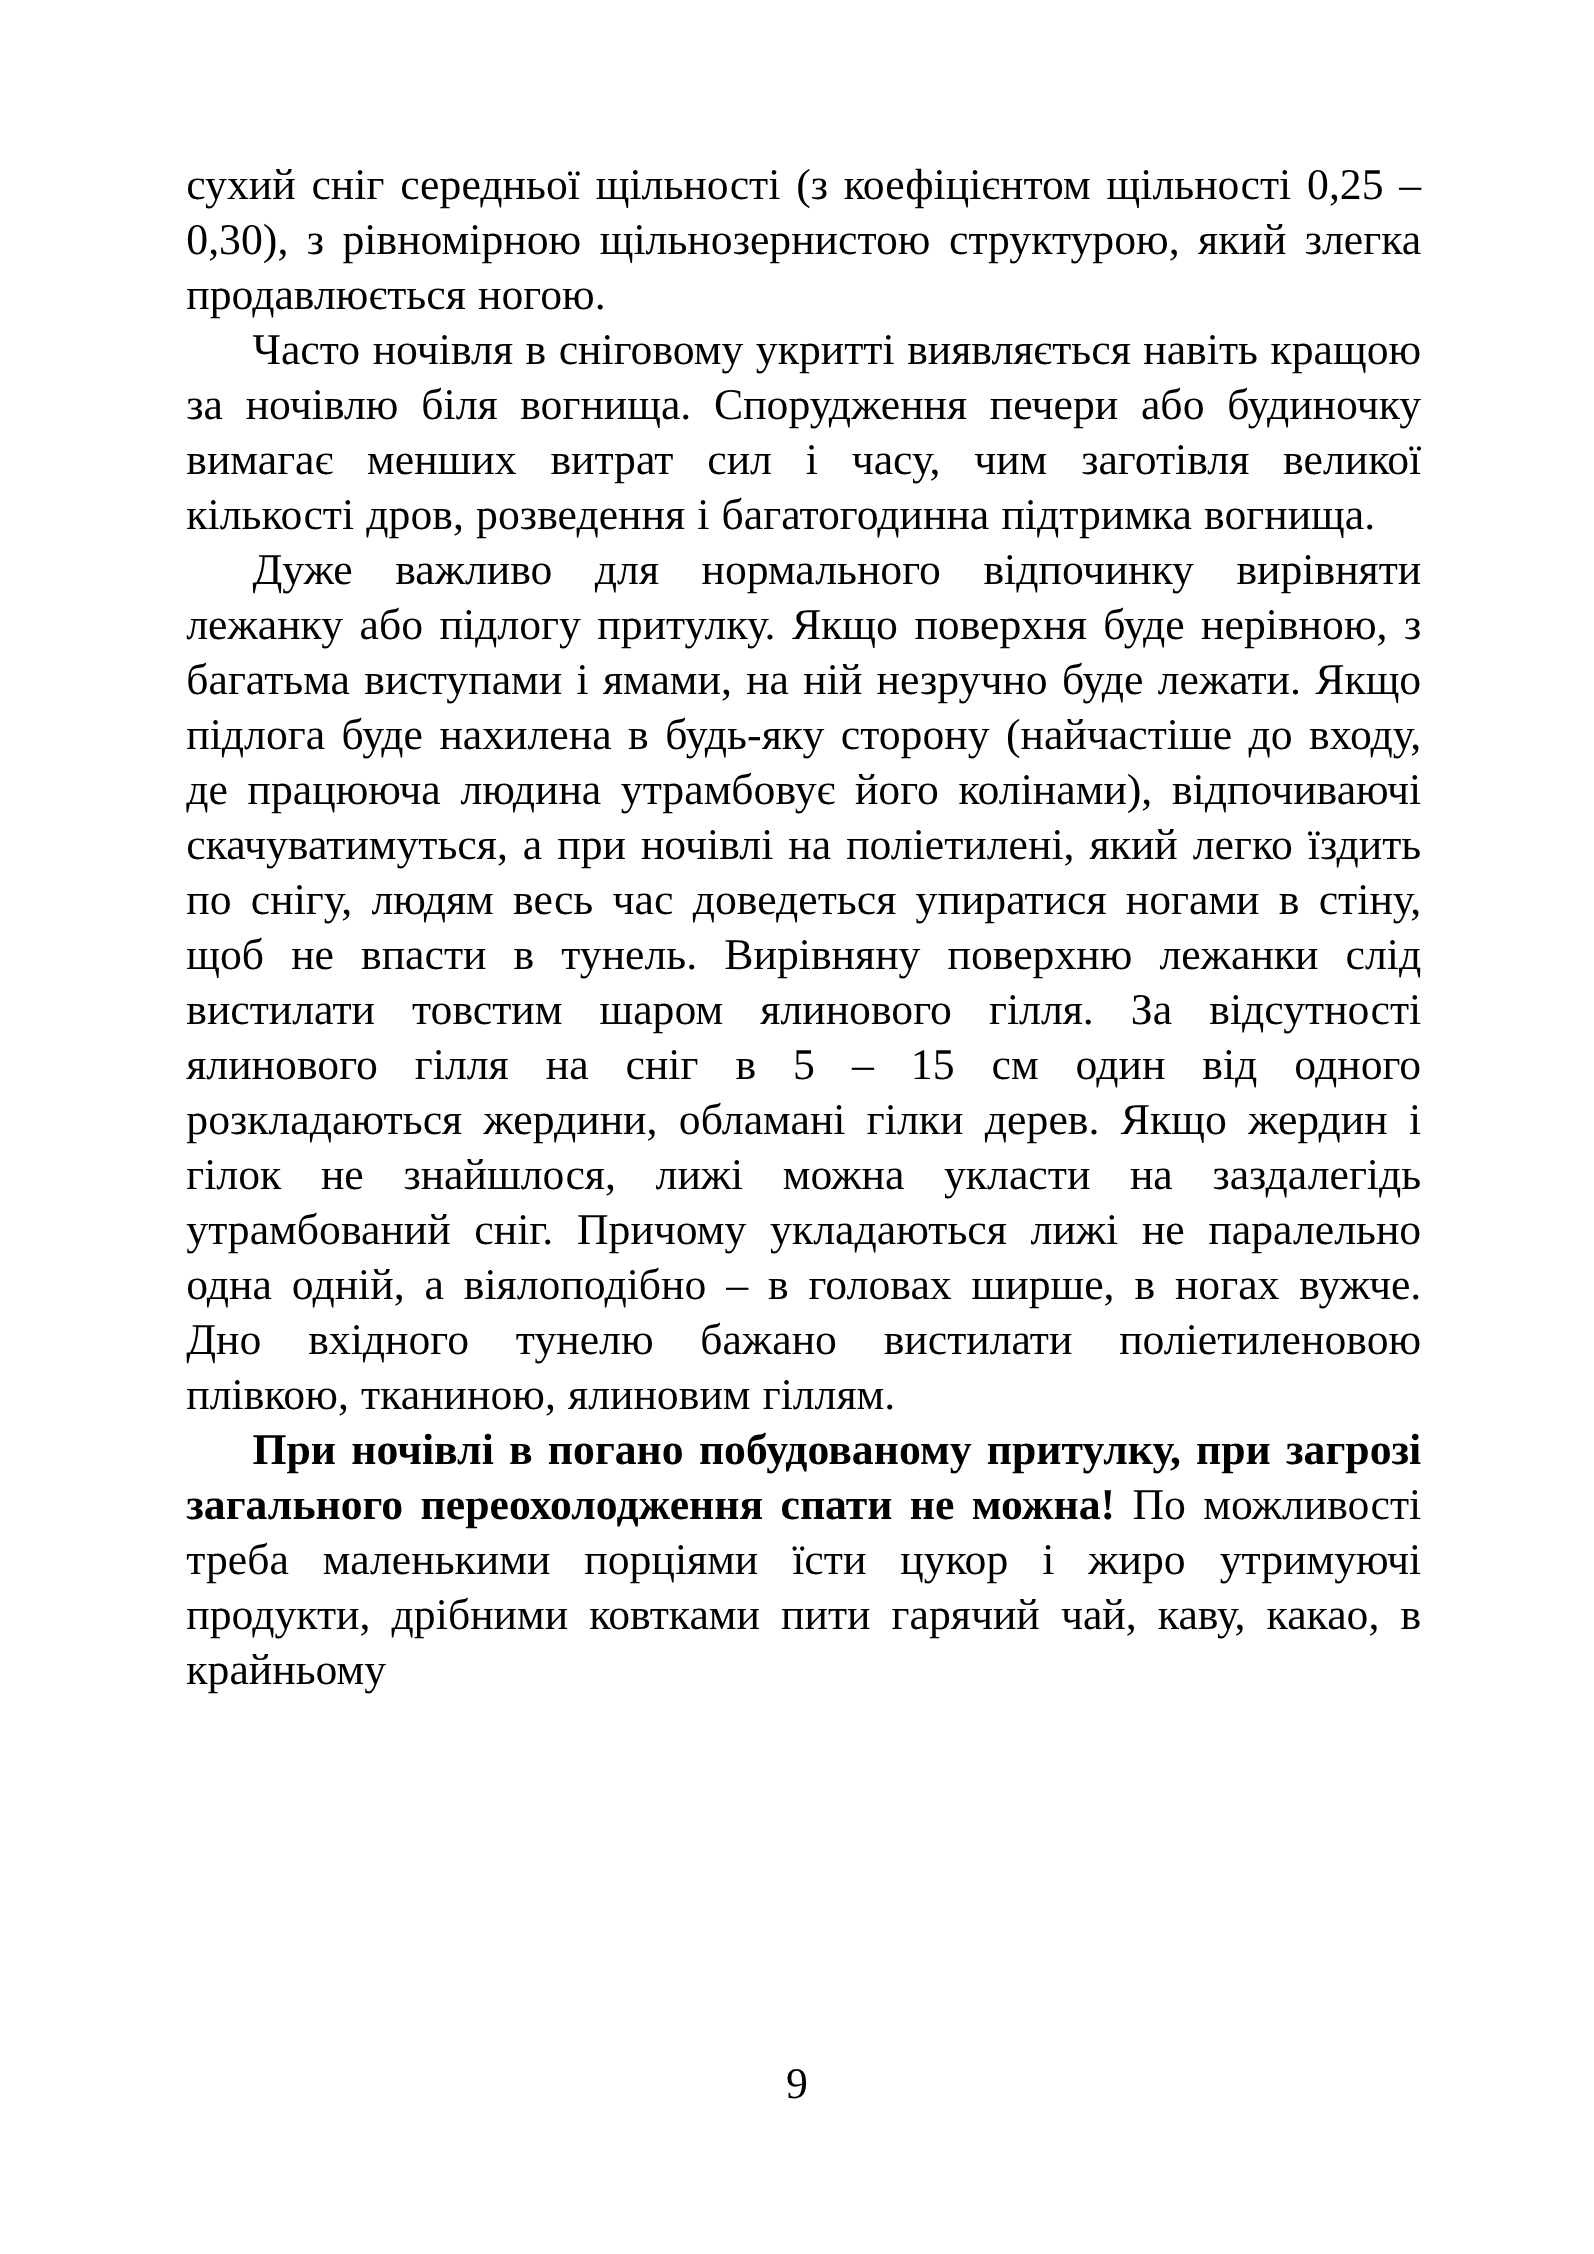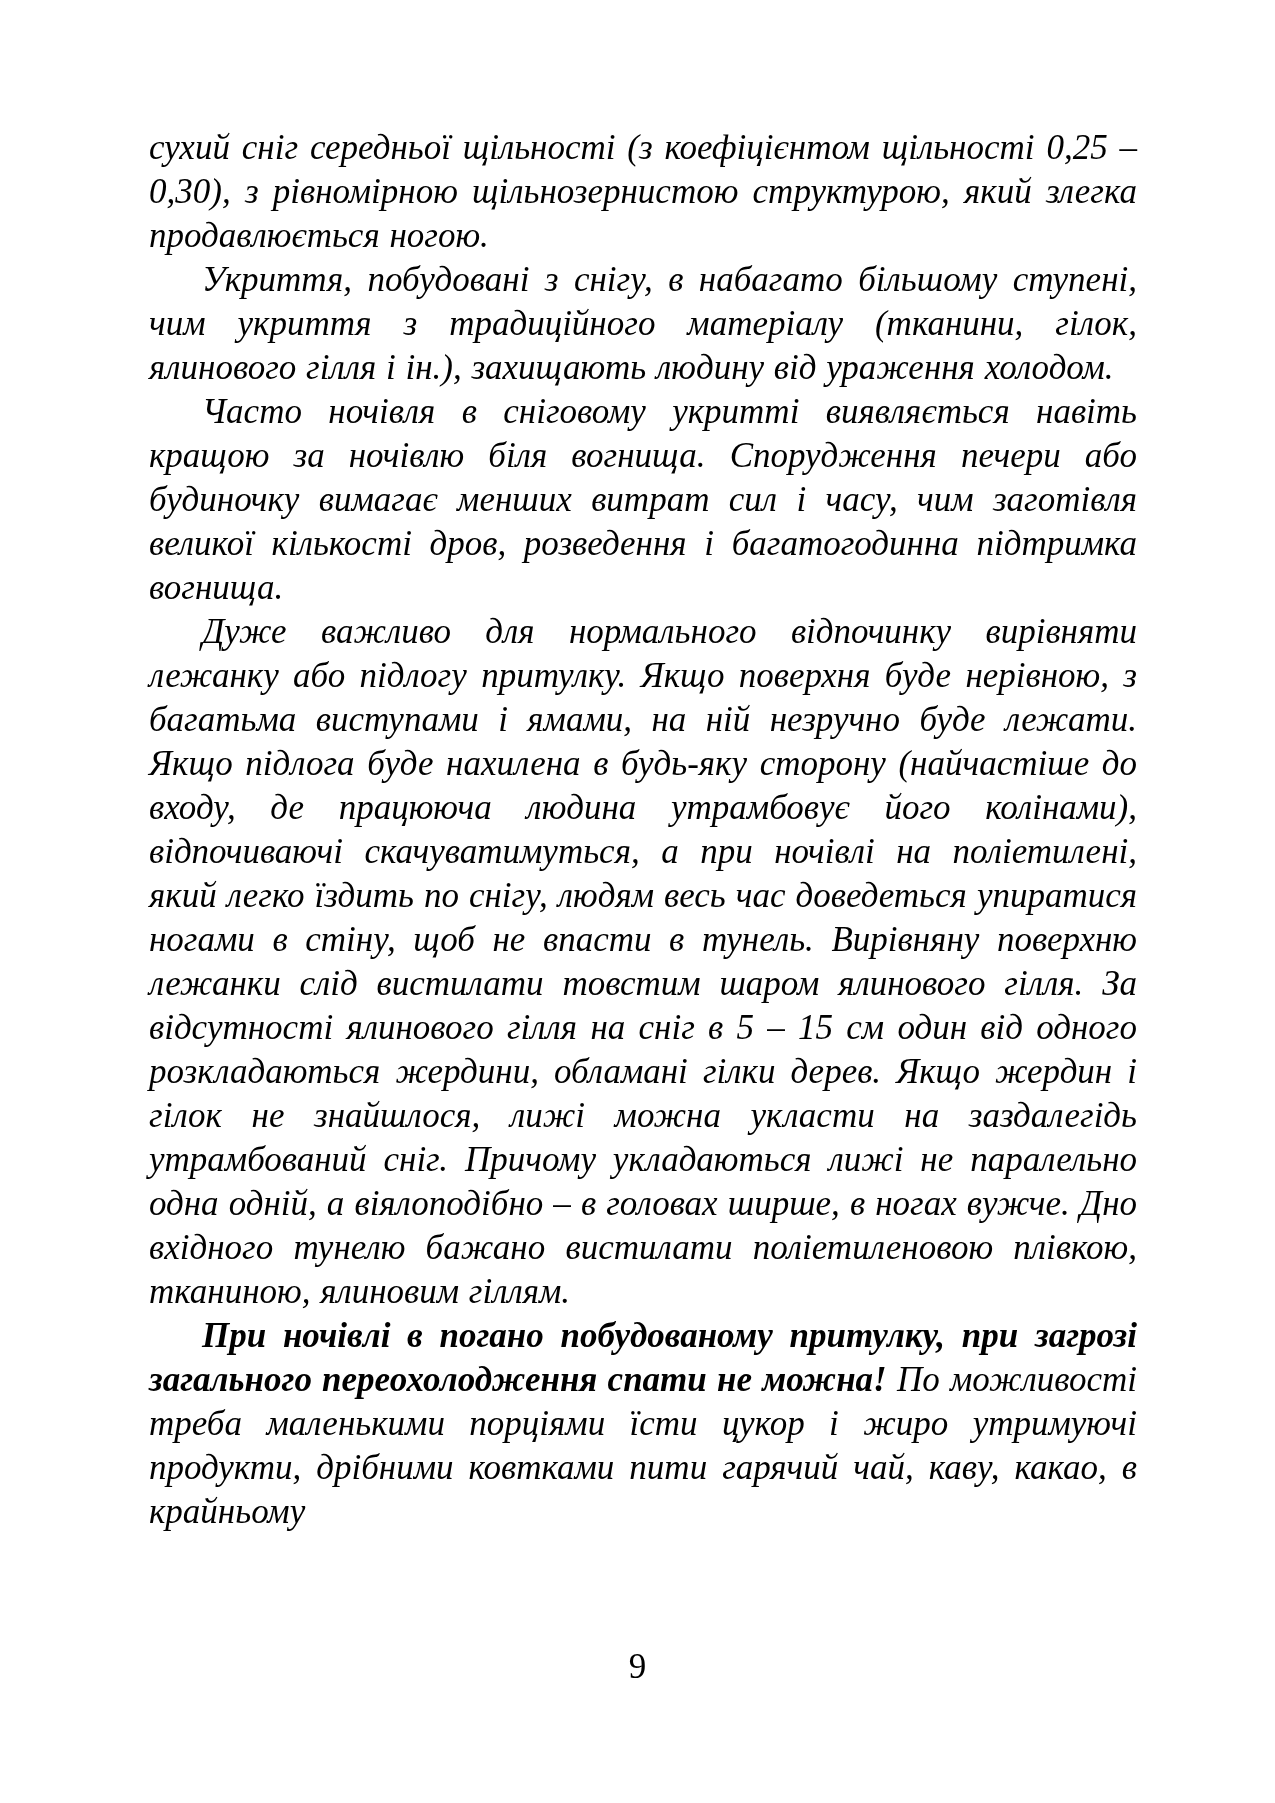--- a/index.html
+++ b/index.html
@@ -18,21 +18,20 @@
   .page {
     position: absolute;
     inset: 0;
     background: #ffffff;
   }
   .text-block {
     position: absolute;
     left: 149px;
     top: 126px;
     width: 988px;
-    font-style: italic;
   }
   .text-block p {
     margin: 0;
     padding: 0;
     font-size: 35px;
     line-height: 44px;
     text-align: justify;
     hyphens: none;
     word-spacing: 1px;
   }
@@ -56,19 +55,18 @@
     line-height: 44px;
     color: #000000;
   }
 </style>
 </head>
 <body>
 
 <main class="page">
   <section class="text-block" id="text-block">
       <p class=""><span>сухий сніг середньої щільності (з коефіцієнтом щільності 0,25 – 0,30), з рівномірною щільнозернистою структурою, який злегка продавлюється ногою.</span></p>
-      <p class="indent"><span>Укриття, побудовані з снігу, в набагато більшому ступені, чим укриття з традиційного матеріалу (тканини, гілок, ялинового гілля і ін.), захищають людину від ураження холодом.</span></p>
       <p class="indent"><span>Часто ночівля в сніговому укритті виявляється навіть кращою за ночівлю біля вогнища. Спорудження печери або будиночку вимагає менших витрат сил і часу, чим заготівля великої кількості дров, розведення і багатогодинна підтримка вогнища.</span></p>
       <p class="indent"><span>Дуже важливо для нормального відпочинку вирівняти лежанку або підлогу притулку. Якщо поверхня буде нерівною, з багатьма виступами і ямами, на ній незручно буде лежати. Якщо підлога буде нахилена в будь-яку сторону (найчастіше до входу, де працююча людина утрамбовує його колінами), відпочиваючі скачуватимуться, а при ночівлі на поліетилені, який легко їздить по снігу, людям весь час доведеться упиратися ногами в стіну, щоб не впасти в тунель. Вирівняну поверхню лежанки слід вистилати товстим шаром ялинового гілля. За відсутності ялинового гілля на сніг в 5 – 15 см один від одного розкладаються жердини, обламані гілки дерев. Якщо жердин і гілок не знайшлося, лижі можна укласти на заздалегідь утрамбований сніг. Причому укладаються лижі не паралельно одна одній, а віялоподібно – в головах ширше, в ногах вужче. Дно вхідного тунелю бажано вистилати поліетиленовою плівкою, тканиною, ялиновим гіллям.</span></p>
       <p class="indent cont-next"><b>При ночівлі в погано побудованому притулку, при загрозі загального переохолодження спати не можна!</b><span> По можливості треба маленькими порціями їсти цукор і жиро утримуючі продукти, дрібними ковтками пити гарячий чай, каву, какао, в крайньому</span></p>
     </section>
   <div class="page-number">9</div>
 </main>
 
 </body></html>

